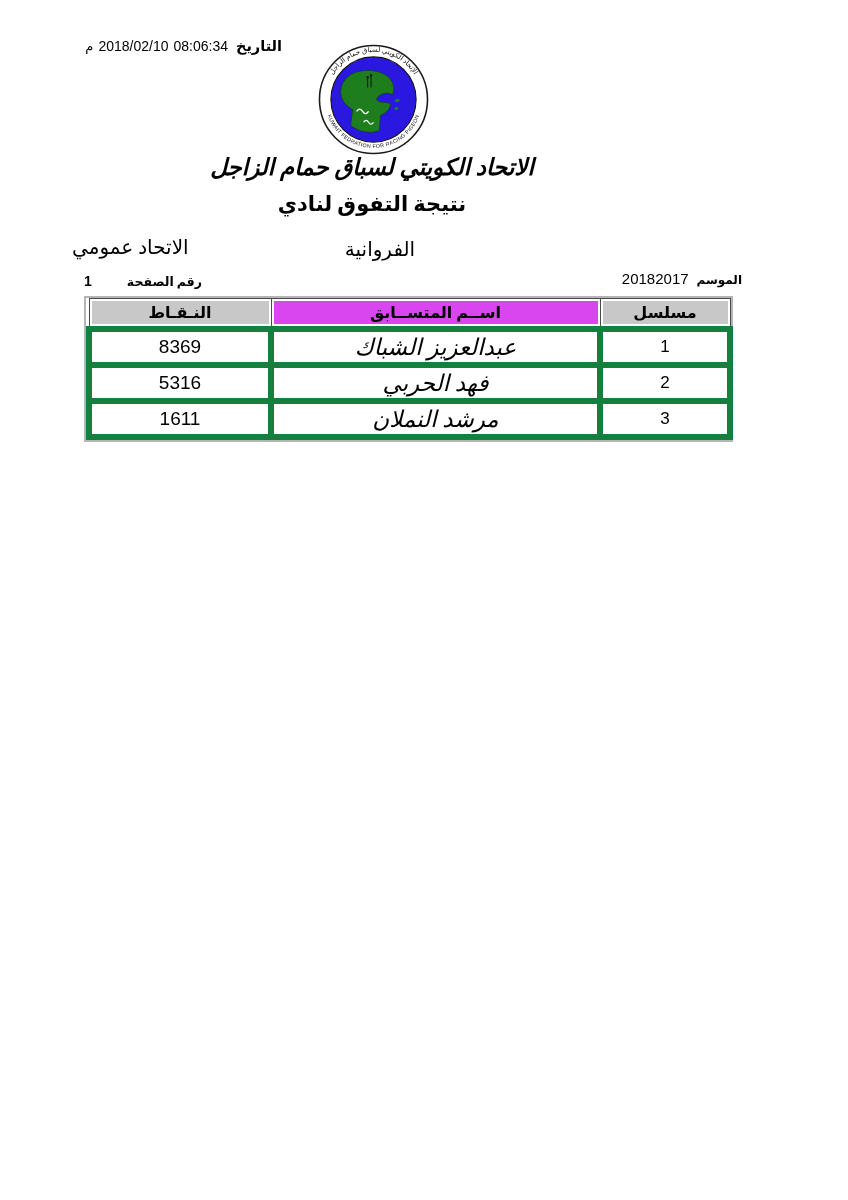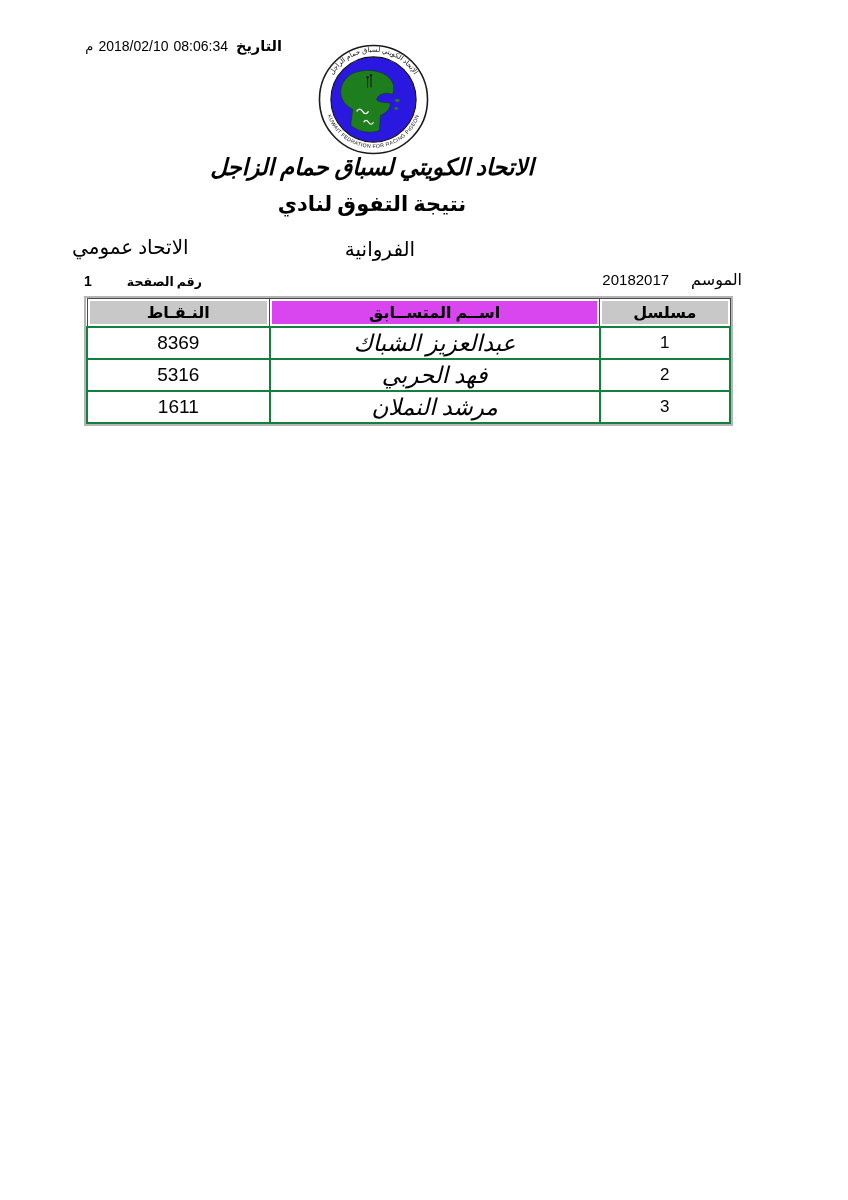--- a/index.html
+++ b/index.html
@@ -18,34 +18,34 @@
 
   
   .title-main{position:absolute;top:154px;left:0;width:744px;text-align:center;
               font-size:23px;font-weight:bold;font-style:italic;}
   .title-sub{position:absolute;top:192px;left:0;width:744px;text-align:center;
              font-size:21px;font-weight:bold;}
   .club-name{position:absolute;top:237px;left:0;width:760px;text-align:center;font-size:20px;}
   .scope{position:absolute;top:235px;left:72px;font-size:20px;}
 
   .season-line{position:absolute;top:270px;right:106px;direction:rtl;white-space:nowrap;}
-  .season-label{font-weight:normal;font-size:16px;margin-left:22px;}
+  .season-label{font-weight:bold;font-size:12px;margin-left:8px;}
   .season-value{font-size:15px;}
 
   .page-line{position:absolute;top:273px;left:84px;width:118px;direction:rtl;
              display:flex;justify-content:space-between;align-items:baseline;}
   .page-label{font-weight:bold;font-size:12.5px;}
   .page-value{font-weight:bold;font-size:14px;}
 
   
   .table-wrap{position:absolute;left:84px;top:296px;width:645px;border:2px solid #b5b5b5;background:#fff;}
   table.results{width:100%;border-collapse:collapse;direction:rtl;table-layout:fixed;}
   table.results th{border:1px solid #4a4a4a;padding:0;background:#fff;height:27px;}
   table.results .hd{margin:1px 2px;font-weight:bold;font-size:16px;line-height:23px;}
-  table.results td{border:2px solid #15803d;height:30px;vertical-align:middle;padding:0;}
+  table.results td{border:6px solid #15803d;height:30px;vertical-align:middle;padding:0;}
   td.cell-serial{text-align:center;font-family:"Liberation Sans","DejaVu Sans",sans-serif;font-size:17px;}
   td.cell-name{text-align:center;padding-right:9px;font-size:23px;font-style:italic;}
   td.cell-points{text-align:center;font-family:"Liberation Sans","DejaVu Sans",sans-serif;font-size:19px;}
 </style>
 </head>
 <body>
 
 <div class="page">
 
   <div class="date-line">

